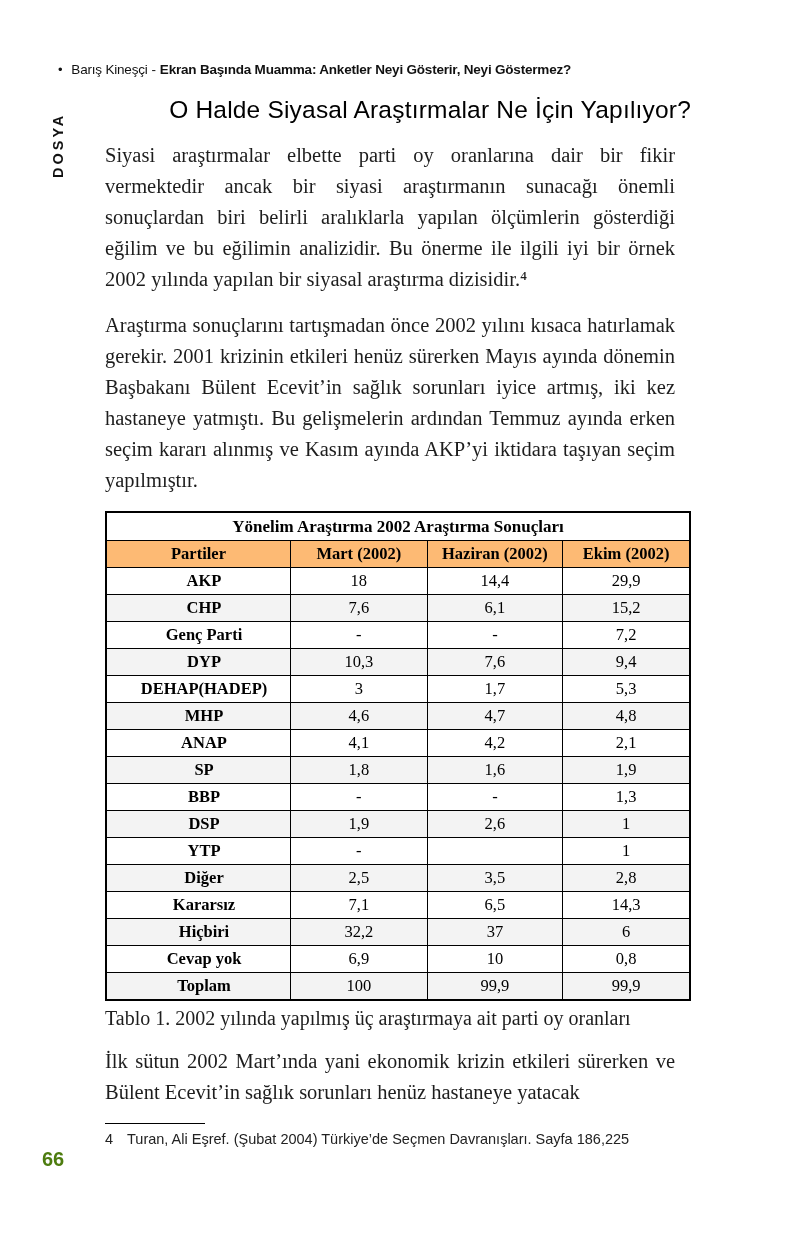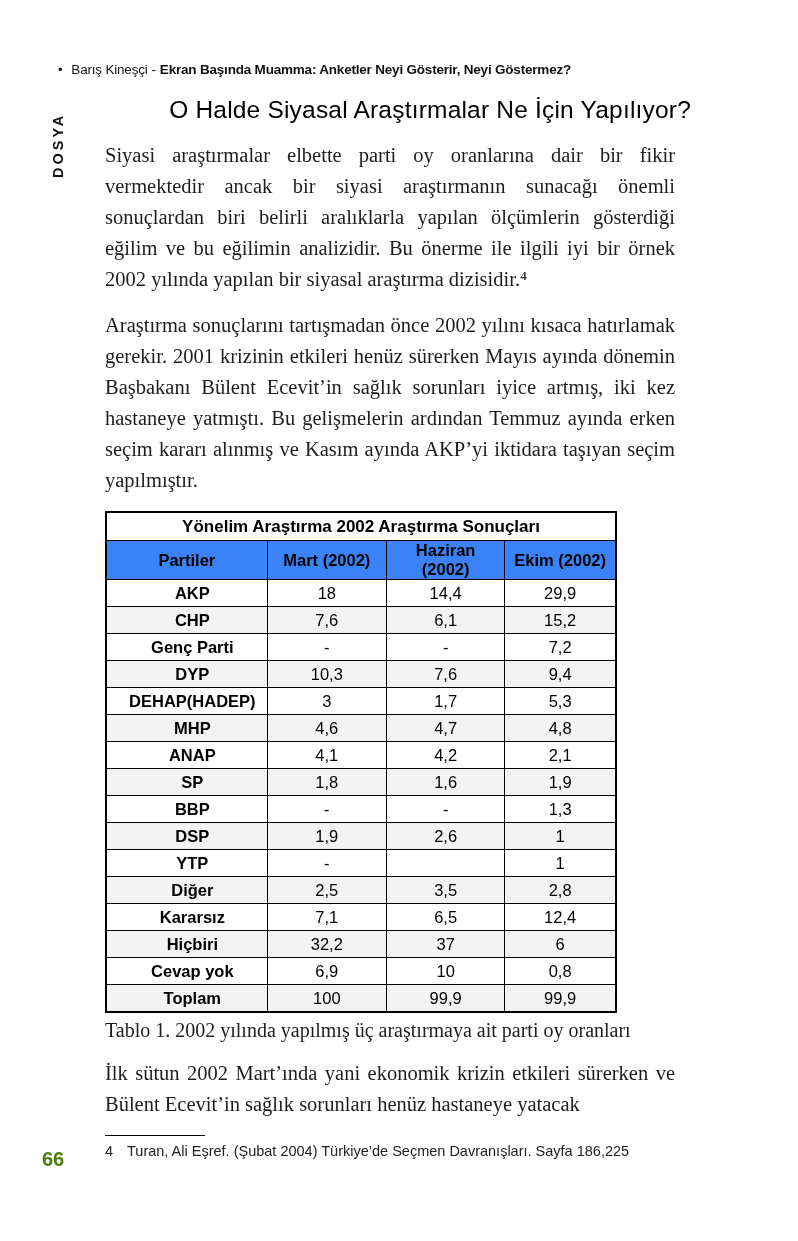--- a/index.html
+++ b/index.html
@@ -45,39 +45,39 @@
   p.body-par{
     margin:0 16px 15px 0;
     font-size:20.5px;
     line-height:31px;
     text-align:justify;
     color:#1d1d1d;
   }
   
   table.results{
     border-collapse:collapse;
-    width:512px;
+    width:586px;
     margin:2px 16px 0 0;
-    font-family:Liberation Sans, sans-serif;
+    font-family:Liberation Serif, serif;
     color:#000;
     border:2px solid #000;
   }
   table.results td, table.results th{
     border:1px solid #000;
     height:26px;
     text-align:center;
     vertical-align:middle;
     font-size:16.5px;
     padding:0 3px;
   }
   table.results .t-title th{
     background:#fff;font-weight:bold;font-size:17px;height:27px;
   }
   table.results thead tr.cols th{
-    background:#3b82f6;font-weight:bold;
+    background:#fdba74;font-weight:bold;
   }
   table.results tbody tr:nth-child(even) td{background:#f3f3f3;}
   table.results tbody td.party{font-weight:bold;padding-left:14px;}
   .table-caption{
     margin:6px 0 16px 0;
     font-size:20px;
     color:#1d1d1d;
   }
   .footnote-rule{
     width:100px;border:0;border-top:1.5px solid #000;
@@ -198,21 +198,21 @@
         <tr>
           <td class="party">Diğer</td>
           <td class="value">2,5</td>
           <td class="value">3,5</td>
           <td class="value">2,8</td>
         </tr>
         <tr>
           <td class="party">Kararsız</td>
           <td class="value">7,1</td>
           <td class="value">6,5</td>
-          <td class="value">12,4</td>
+          <td class="value">14,3</td>
         </tr>
         <tr>
           <td class="party">Hiçbiri</td>
           <td class="value">32,2</td>
           <td class="value">37</td>
           <td class="value">6</td>
         </tr>
         <tr>
           <td class="party">Cevap yok</td>
           <td class="value">6,9</td>

